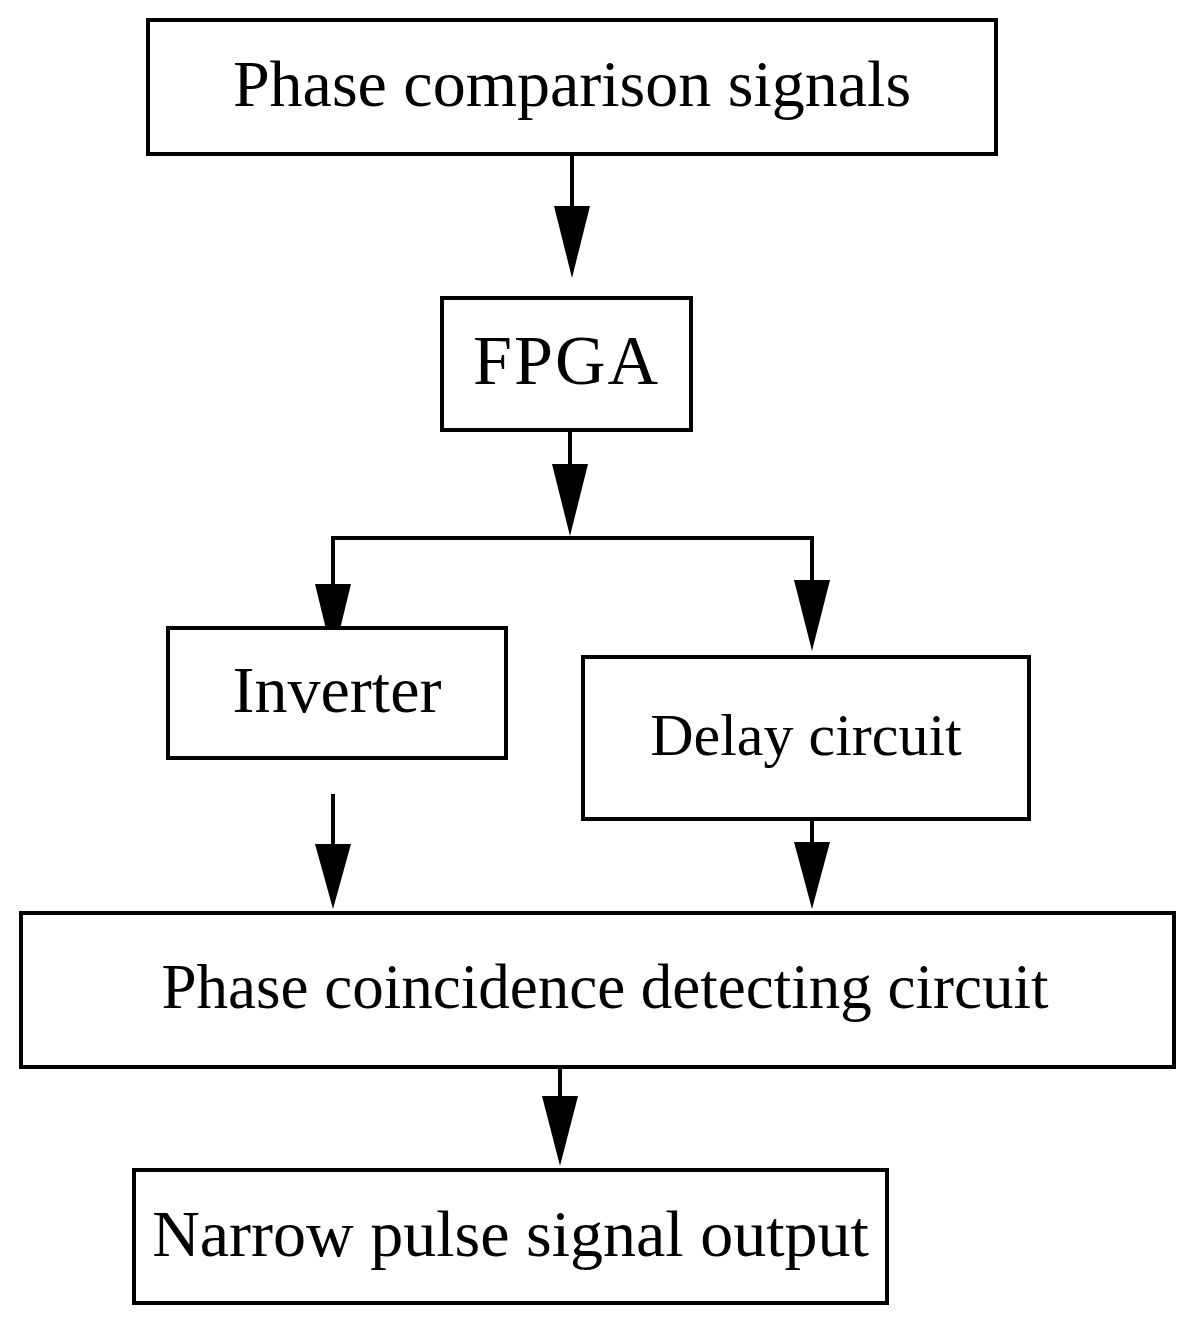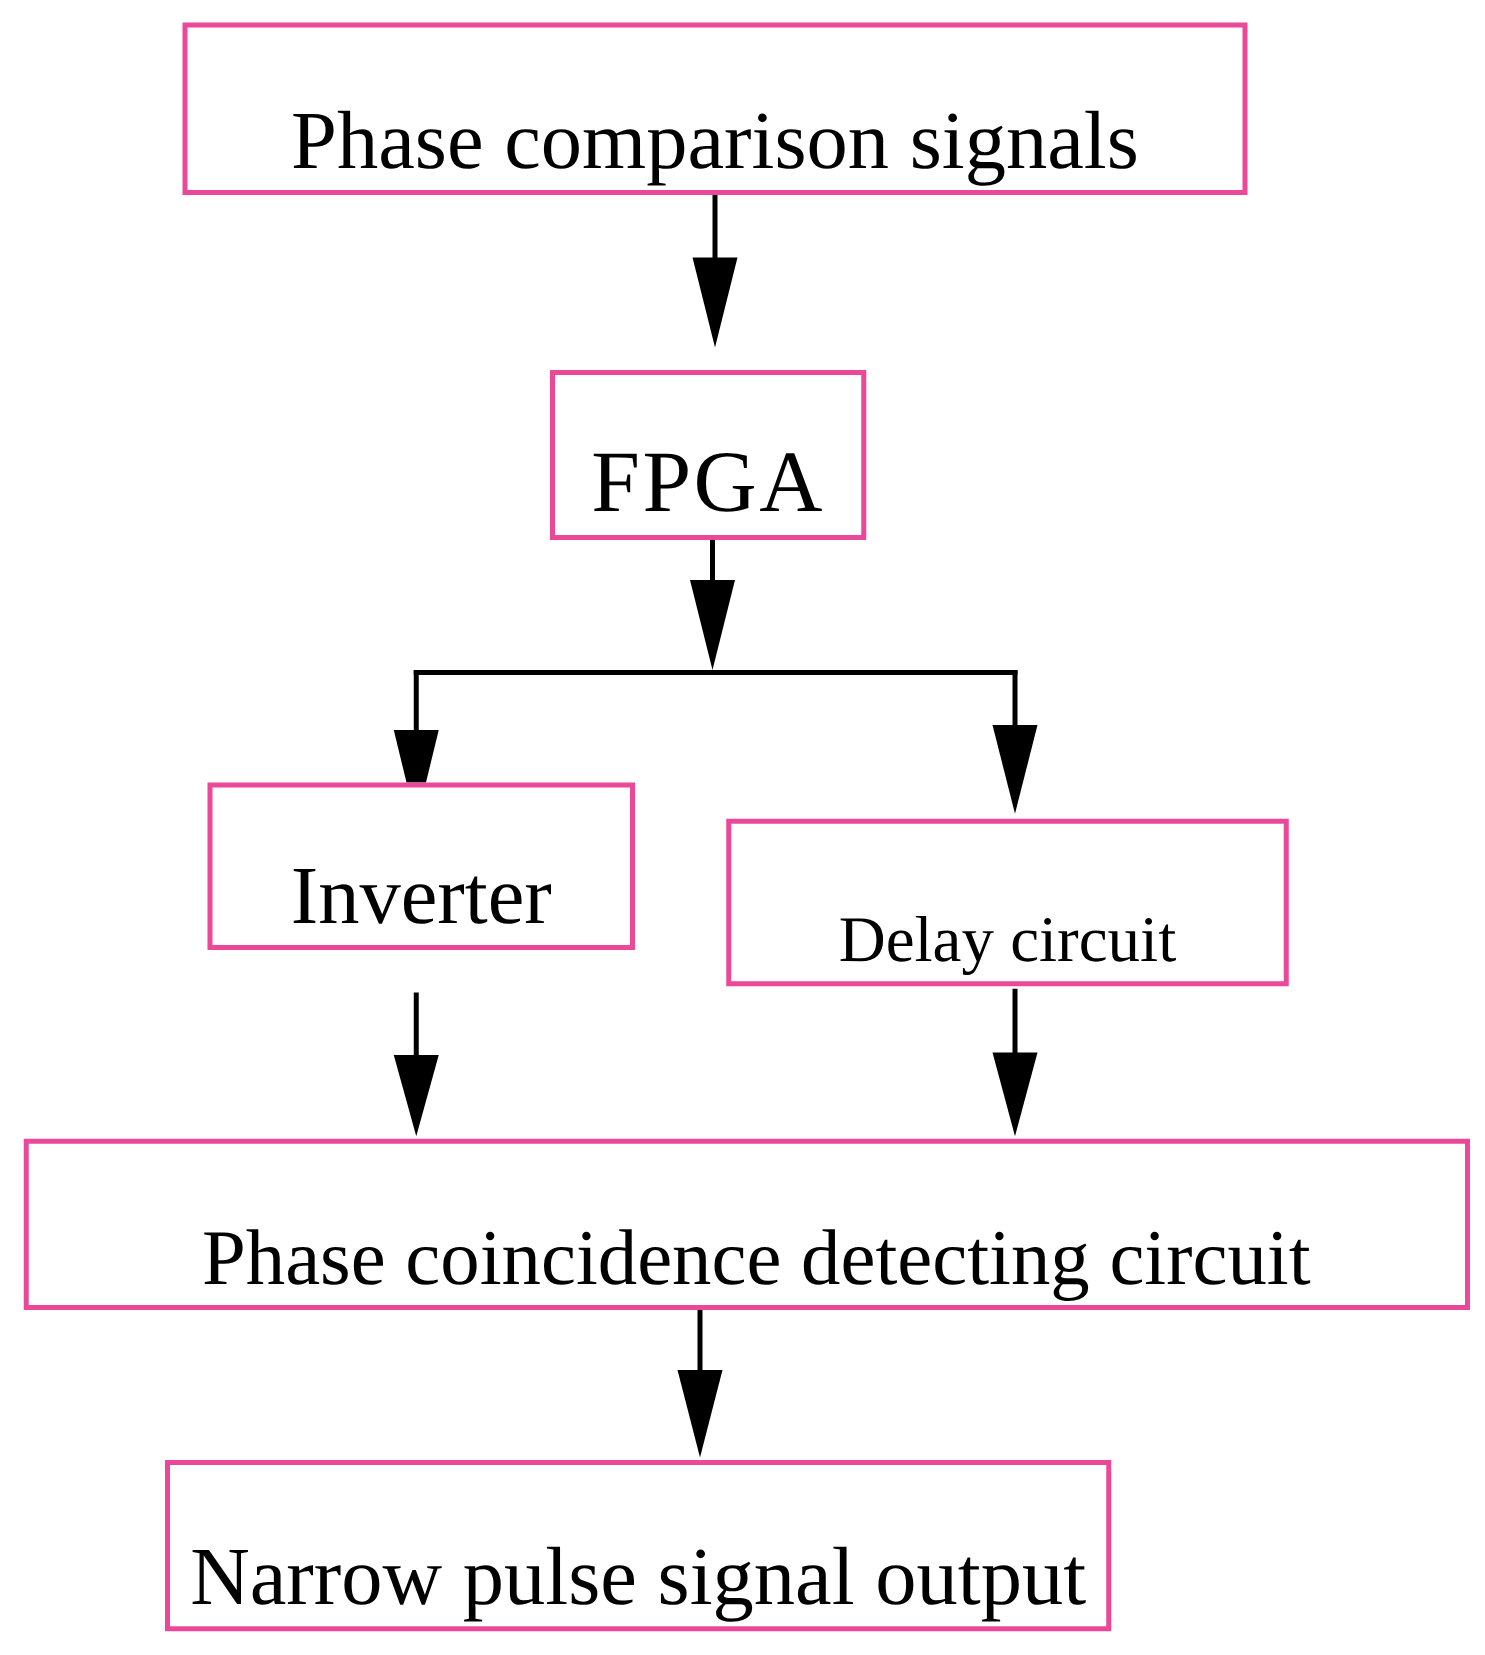--- a/index.html
+++ b/index.html
@@ -19,38 +19,38 @@
   .edges-layer {
     position: absolute;
     left: 0;
     top: 0;
     width: 1188px;
     height: 1324px;
   }
   .node {
     position: absolute;
     box-sizing: border-box;
-    border: 4px solid #ec4899;
+    border: 4px solid #000000;
     background: #ffffff;
     display: flex;
-    align-items: flex-end;
+    align-items: center;
     justify-content: center;
     text-align: center;
     white-space: nowrap;
     line-height: 1;
   }
   .node .label {
     display: block;
     padding-bottom: 6px;
   }
   #node-phase-comparison { left: 146px; top: 18px;  width: 852px;  height: 138px; font-size: 66px; }
   #node-fpga             { left: 440px; top: 296px; width: 253px;  height: 136px; font-size: 70px; letter-spacing: 2px; }
   #node-inverter         { left: 166px; top: 626px; width: 342px;  height: 134px; font-size: 66px; }
-  #node-delay            { left: 581px; top: 655px; width: 450px;  height: 134px; font-size: 52px; }
-  #node-coincidence      { left: 19px;  top: 911px; width: 1157px; height: 137px; font-size: 63px; padding-left: 15px; }
+  #node-delay            { left: 581px; top: 655px; width: 450px;  height: 166px; font-size: 60px; }
+  #node-coincidence      { left: 19px;  top: 911px; width: 1157px; height: 158px; font-size: 63px; padding-left: 15px; }
   #node-narrow-pulse     { left: 132px; top: 1168px;width: 757px;  height: 137px; font-size: 66px; }
   .connector { stroke: #000000; stroke-width: 4; fill: none; }
   .arrowhead { fill: #000000; stroke: none; }
 </style>
 </head>
 <body>
 
 <div class="canvas">
 
   <svg class="edges-layer" viewBox="0 0 1188 1324" xmlns="http://www.w3.org/2000/svg">

